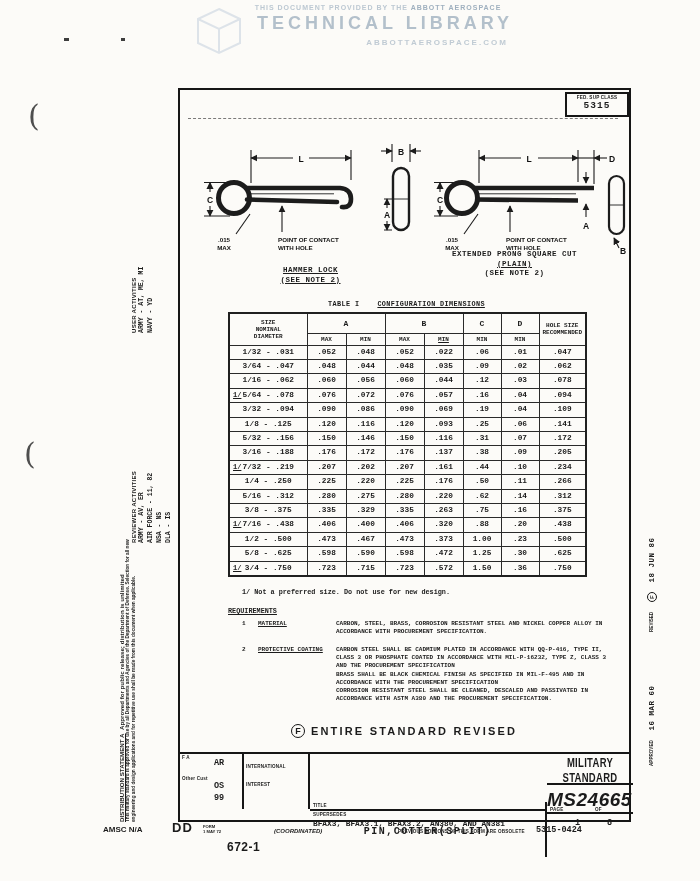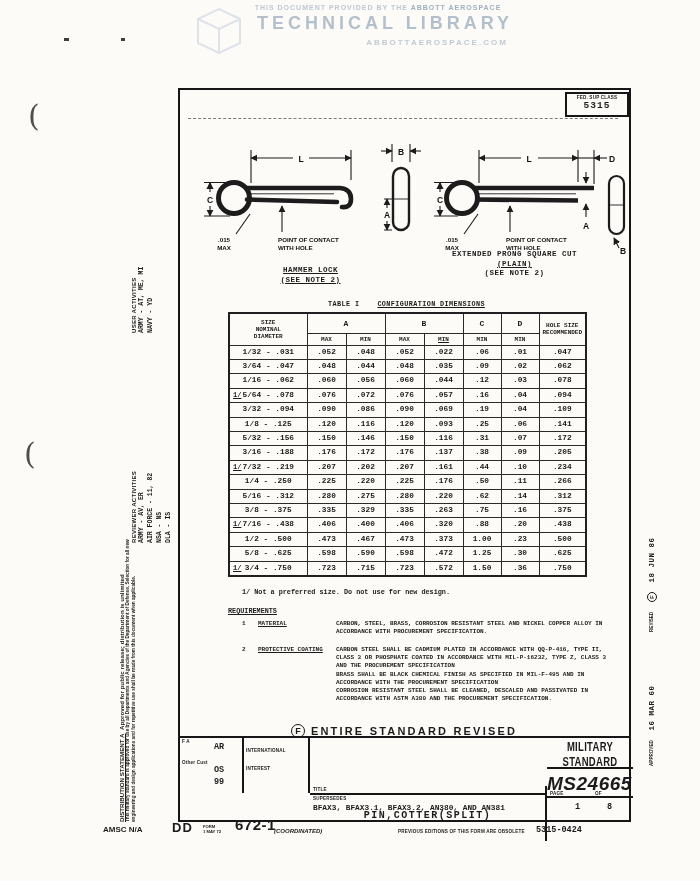--- a/index.html
+++ b/index.html
@@ -59,21 +59,21 @@
   .req-text  { flex:1 1 auto; }
 
   .banner { left:84px; top:634px; width:280px; display:flex; align-items:center; justify-content:center; gap:6px; }
   .banner-text { font-family:"Liberation Sans","DejaVu Sans",sans-serif; font-weight:bold; font-size:11px; letter-spacing:2.2px; }
   .circF { display:inline-flex; width:14px; height:14px; border:1.4px solid #161616; border-radius:50%;
            align-items:center; justify-content:center; font:bold 9px "Liberation Sans",sans-serif; }
   .circF-sm { display:inline-flex; width:10px; height:10px; border:1px solid #161616; border-radius:50%;
            align-items:center; justify-content:center; font:bold 6px "Liberation Sans",sans-serif; }
 
   
-  .tblock { position:absolute; left:0; bottom:0; width:100%; height:84px; border-top:2.5px solid #161616; background:#fcfbf8; }
+  .tblock { position:absolute; left:0; bottom:0; width:100%; height:68px; border-top:2.5px solid #161616; background:#fcfbf8; }
   .tb-cell { position:absolute; }
   .tb-lab { font-family:"Liberation Sans","DejaVu Sans",sans-serif; font-size:4.6px; font-weight:bold; letter-spacing:.2px; }
   .tb-cust  { left:0; top:0; width:64px; height:55px; border-right:2px solid #161616; }
   .tb-intl  { left:64px; top:0; width:66px; height:55px; border-right:2px solid #161616; padding:1px 2px; }
   .tb-title { left:130px; top:0; width:237px; height:55px; border-right:2px solid #161616;margin-top:48px; }
   .tb-mil   { left:367px; top:0; width:86px; height:82px; }
   .tb-proc  { left:0; top:55px; width:130px; height:27px; border-top:2px solid #161616; border-right:2px solid #161616; padding:1px 3px; }
   .tb-super { left:130px; top:55px; width:237px; height:27px; border-top:2px solid #161616; border-right:2px solid #161616; padding:1px 3px; }
   .tb-val { font-weight:bold; }
   .milstd-name { display:block; text-align:center; font-family:"Liberation Sans",sans-serif; font-weight:900; font-size:9.5px;
@@ -90,21 +90,21 @@
   .rev-lab { font-family:"Liberation Sans",sans-serif; font-size:4.6px; font-weight:bold; vertical-align:1px; }
   .rev-date { font-size:7.5px; font-weight:bold; letter-spacing:.5px; }
 
   .punch { color:#4e4e4e; font-family:"DejaVu Serif",serif; font-size:30px; font-weight:lighter; }
   .speck { background:#3d3d3d; }
 
   
   .ft-amsc { left:103px; top:825px; font-family:"Liberation Sans",sans-serif; font-weight:bold; font-size:8px; }
   .ft-dd { left:172px; top:820px; font-family:"Liberation Sans",sans-serif; font-weight:900; font-size:13px; letter-spacing:1px; }
   .ft-form { left:203px; top:824px; font-family:"Liberation Sans",sans-serif; font-size:4.2px; font-weight:bold; line-height:5px; }
-  .ft-num { left:227px; top:816px; font-family:"Liberation Sans",sans-serif; font-weight:900; font-size:15px; letter-spacing:.5px;margin-left:8px; }
+  .ft-num { left:227px; top:840px; font-family:"Liberation Sans",sans-serif; font-weight:900; font-size:12px; letter-spacing:.5px; }
   .ft-coord { left:274px; top:828px; font-family:"Liberation Sans",sans-serif; font-style:italic; font-weight:bold; font-size:6px; }
   .ft-obs { left:398px; top:829px; font-family:"Liberation Sans",sans-serif; font-size:4.6px; font-weight:bold; letter-spacing:.2px; }
   .ft-code { left:536px; top:825px; font-size:8.5px; font-weight:bold; }
 </style>
 </head>
 <body>
 
 <div class="page">
 
   <svg width="0" height="0" class="abs" aria-hidden="true">

